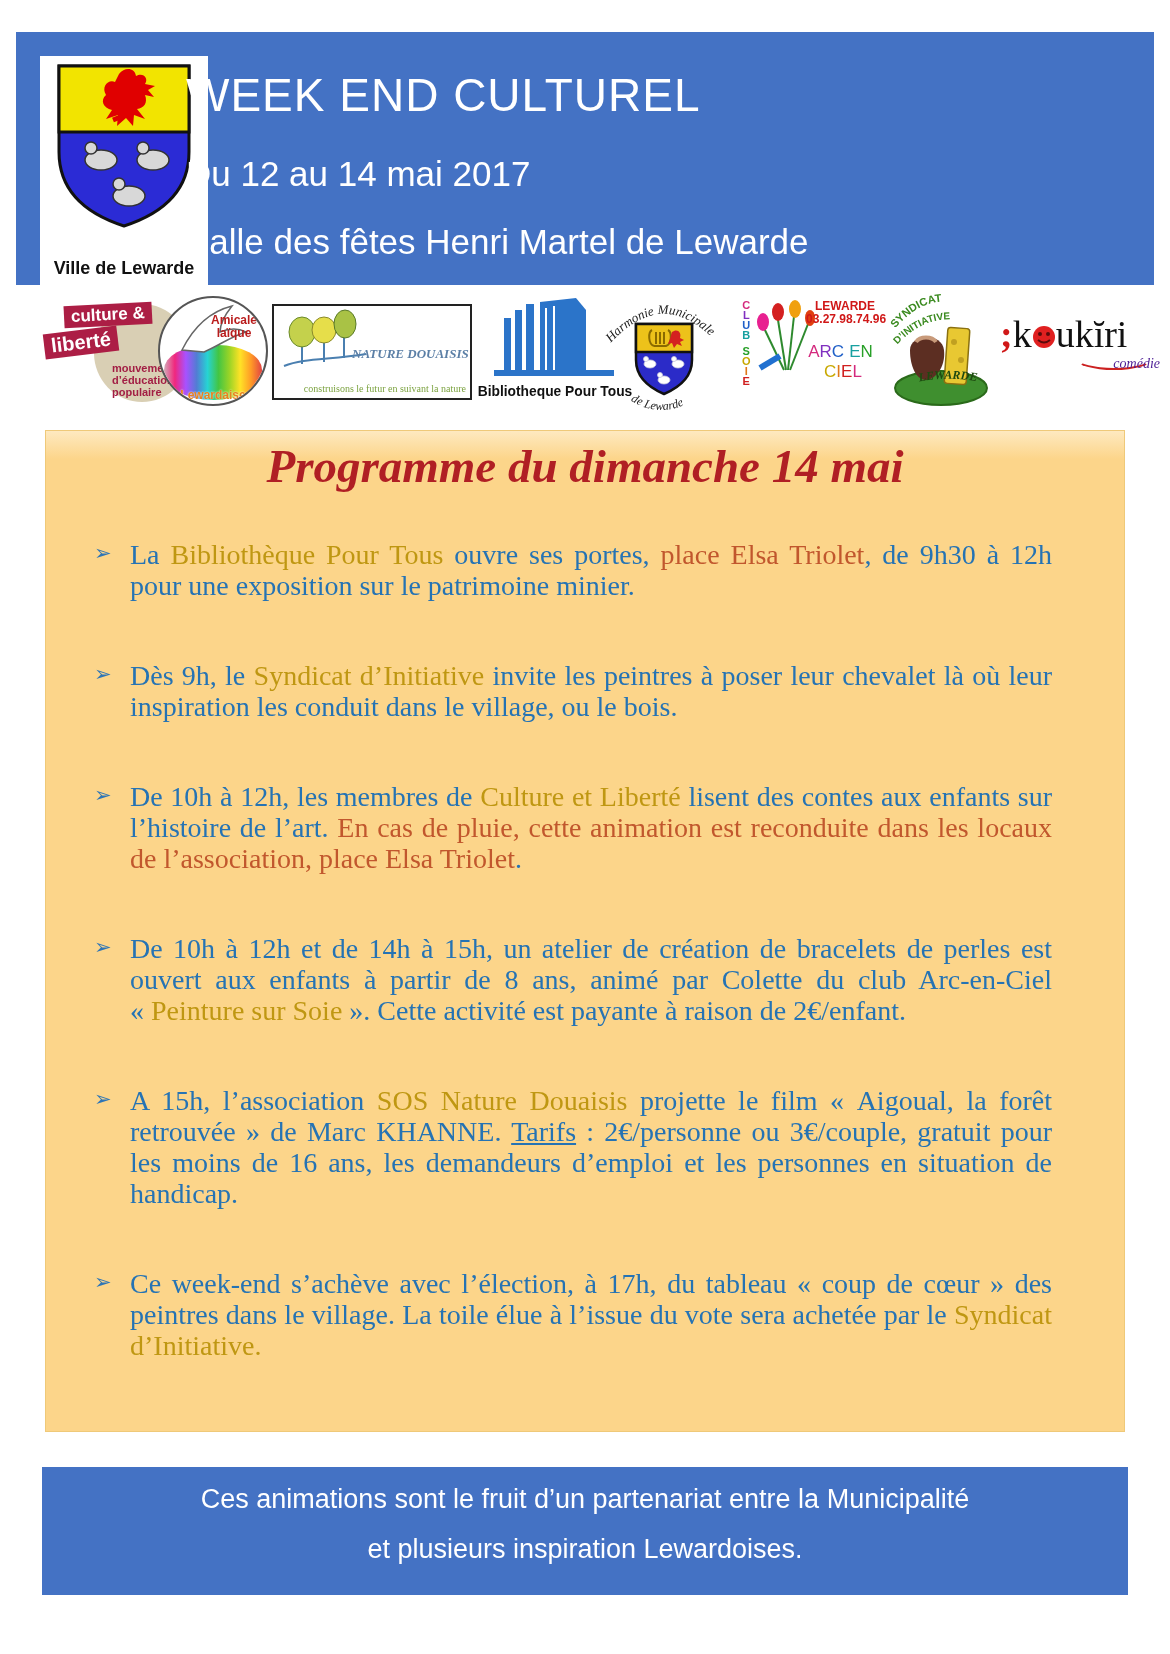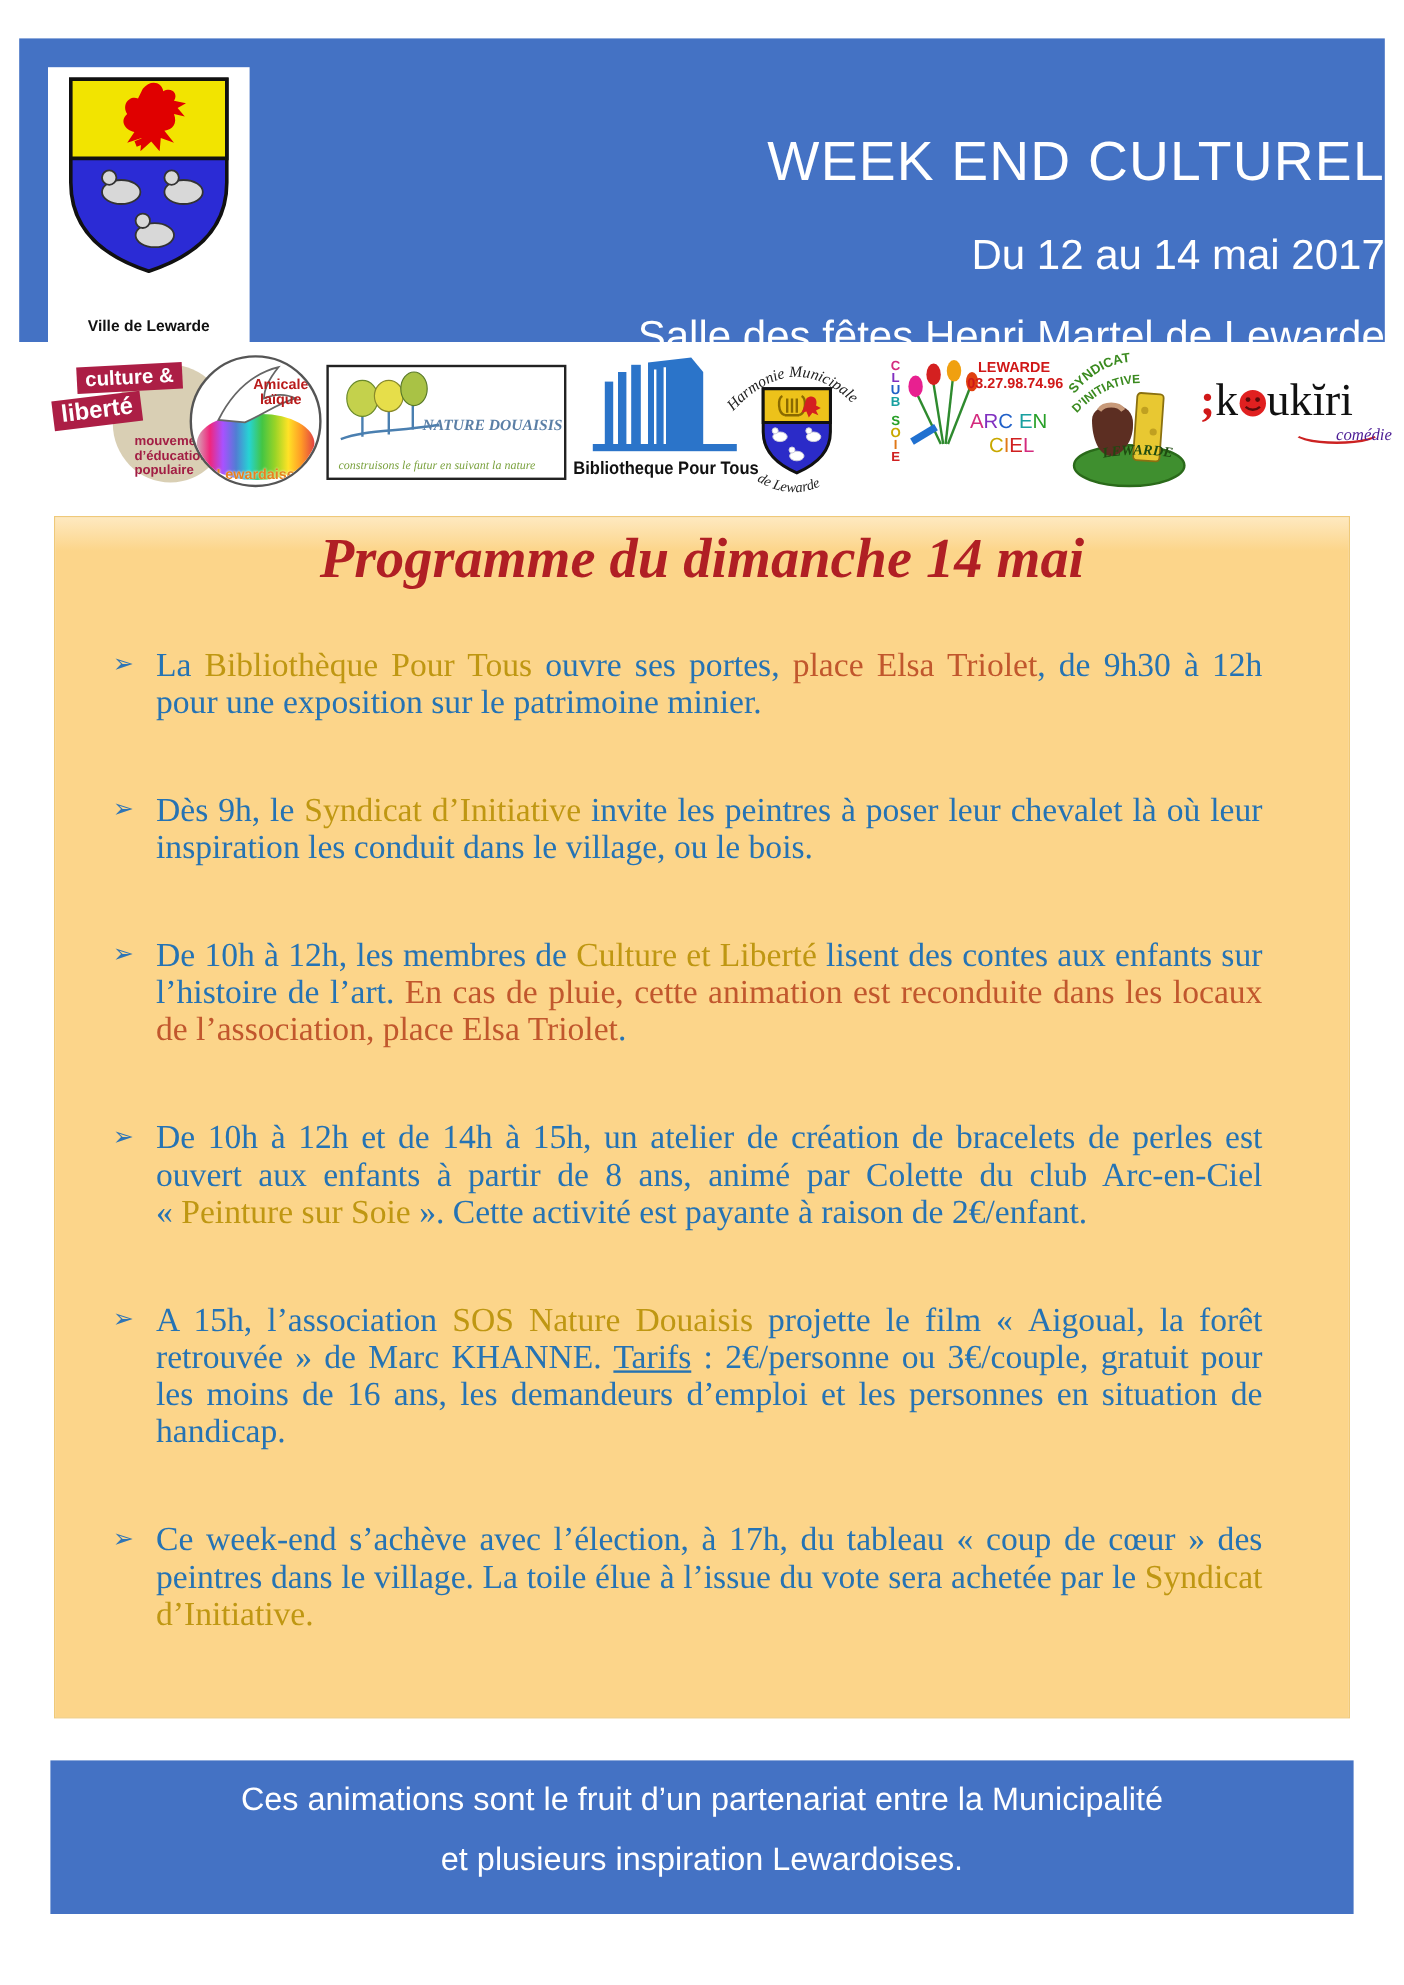--- a/index.html
+++ b/index.html
@@ -3,23 +3,23 @@
 <meta charset="utf-8">
 <style>
   html,body{margin:0;padding:0;background:#ffffff;}
   .page{position:relative;width:1170px;height:1654px;background:#ffffff;overflow:hidden;
         font-family:"Liberation Serif",serif;}
   
   .hdr{position:absolute;left:16px;top:32px;width:1138px;height:253px;background:#4472C4;}
   .crest{position:absolute;left:24px;top:24px;width:168px;height:229px;background:#ffffff;}
   .crest svg{display:block;margin:4px auto 0 auto;}
   .crest-cap{position:absolute;left:0;bottom:6px;width:100%;text-align:center;
-             font-family:"Liberation Sans",sans-serif;font-weight:bold;font-size:13px;color:#111;}
-  .hdr-title,.hdr-date,.hdr-venue{position:absolute;left:170px;right:0;text-align:right;color:#ffffff;
-             font-family:"Liberation Sans",sans-serif;font-weight:400;margin-top:39px;}
+             font-family:"Liberation Sans",sans-serif;font-weight:bold;font-size:18px;color:#111;}
+  .hdr-title,.hdr-date,.hdr-venue{position:absolute;left:170px;right:0;text-align:left;color:#ffffff;
+             font-family:"Liberation Sans",sans-serif;font-weight:400;}
   .hdr-title{top:36px;font-size:46px;letter-spacing:1px;}
   .hdr-date{top:122px;font-size:35px;}
   .hdr-venue{top:190px;font-size:35px;}
   
   .logos{position:absolute;left:0;top:288px;width:1170px;height:130px;}
   .logo{position:absolute;}
   
   .cl-circle{position:absolute;left:52px;top:6px;width:96px;height:98px;border-radius:50%;background:#D9CFB4;}
   .cl-box{position:absolute;background:#AC1E45;color:#fff;font-family:"Liberation Sans",sans-serif;
           font-weight:bold;padding:1px 7px;white-space:nowrap;}
@@ -34,22 +34,22 @@
               background:linear-gradient(90deg,#c9a,#e06,#93f,#36c,#0cc,#2b2,#8c0,#fd0,#f80,#d22);opacity:.85;}
   .am-dove{position:absolute;left:14px;top:4px;}
   .am-name{position:absolute;right:6px;top:16px;width:52px;text-align:center;color:#b91c1c;
            font-family:"Liberation Sans",sans-serif;font-weight:bold;font-size:12px;line-height:13px;}
   .am-bottom{position:absolute;left:0;bottom:2px;width:100%;text-align:center;color:#E8821E;
            font-family:"Liberation Sans",sans-serif;font-weight:bold;font-size:12px;text-shadow:0 0 2px #fff;}
   
   .nd-box{position:absolute;left:0;top:0;width:196px;height:92px;background:#fff;border:2px solid #222;}
   .nd-name{position:absolute;left:78px;top:40px;color:#5B7FA6;font-style:italic;font-weight:bold;
            font-size:13px;white-space:nowrap;font-family:"Liberation Serif",serif;}
-  .nd-tag{position:absolute;left:8px;bottom:4px;width:184px;text-align:left;color:#7BA23F;
-          font-style:italic;font-size:10px;white-space:nowrap;}
+  .nd-tag{position:absolute;left:8px;bottom:4px;width:184px;text-align:right;color:#7BA23F;
+          font-size:10px;white-space:nowrap;}
   
   .bi-cap{position:absolute;left:-30px;top:86px;width:190px;text-align:center;color:#111;
           font-family:"Liberation Sans",sans-serif;font-weight:bold;font-size:15px;transform:scaleX(.92);}
   
   .ha svg{display:block;}
   
   .ac-vert{position:absolute;left:0;top:2px;display:flex;flex-direction:column;align-items:center;
            font-family:"Liberation Sans",sans-serif;font-weight:bold;font-size:11px;line-height:10px;}
   .ac-city{position:absolute;right:0;top:2px;width:78px;text-align:center;color:#D01818;
            font-family:"Liberation Sans",sans-serif;font-weight:bold;font-size:12px;line-height:13px;}

